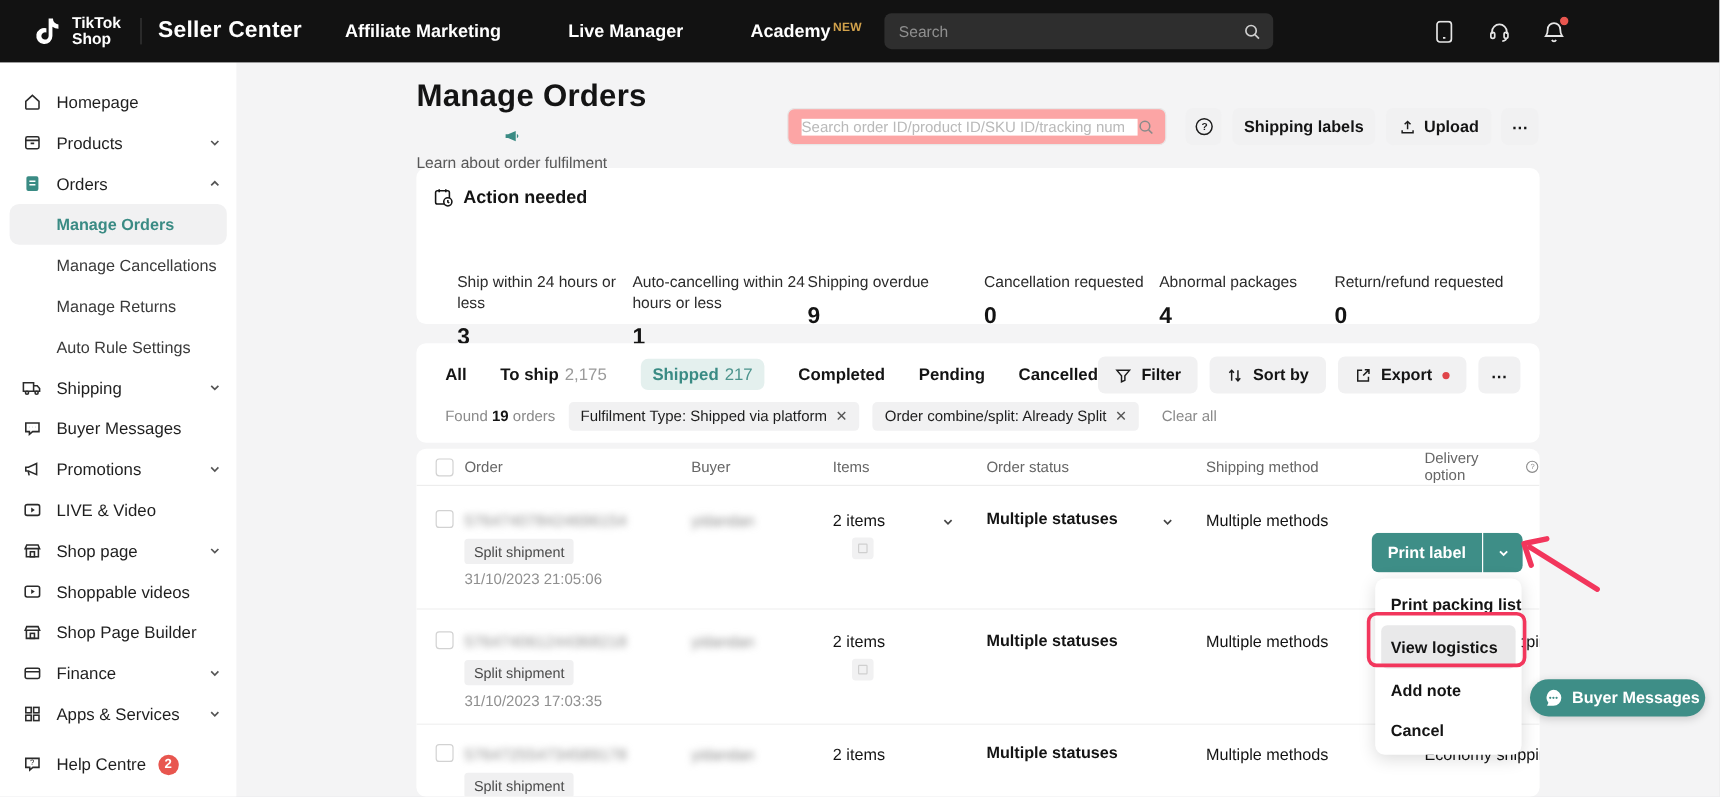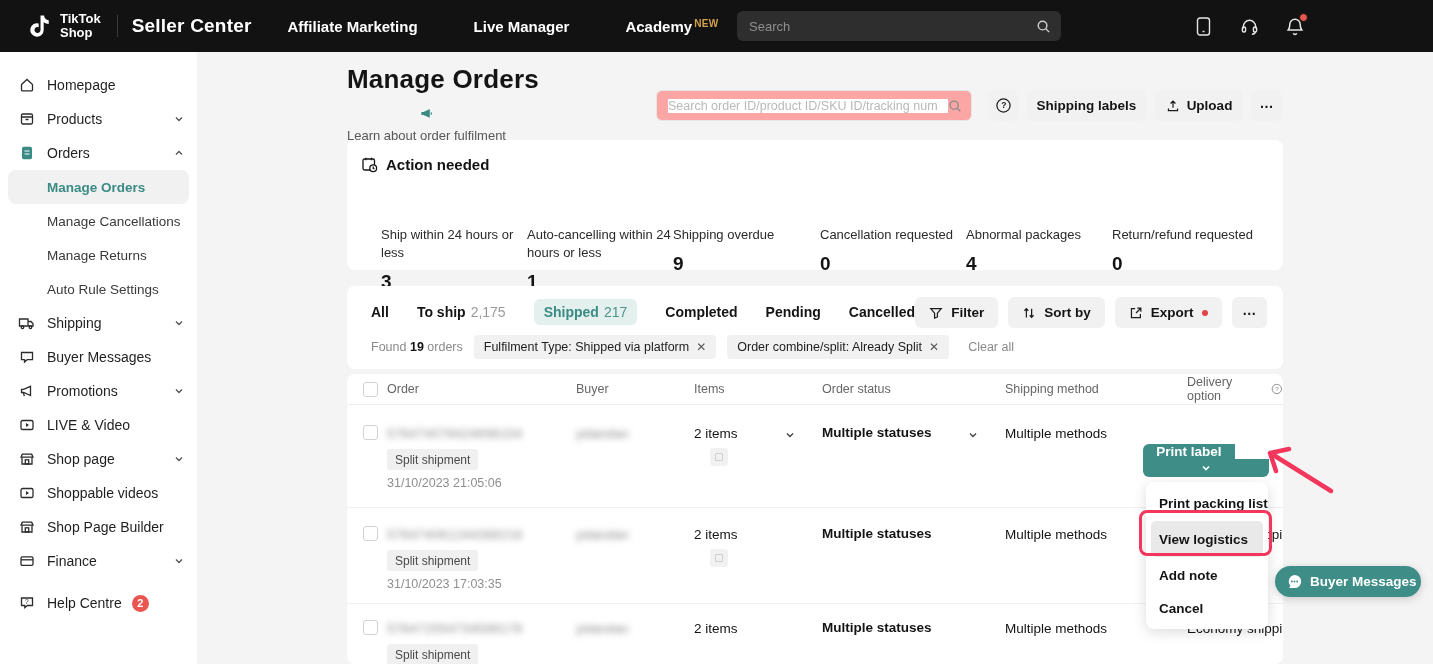--- a/index.html
+++ b/index.html
@@ -76,21 +76,21 @@
   .tag { position:absolute; left:40px; height:21px; background:#F0F0F1; border-radius:3px; font-size:12px; color:#4a4a4a; display:flex; align-items:center; padding:0 8px; }
   .odate { position:absolute; left:40px; font-size:12.5px; color:#8f8f8f; }
   .buyer { position:absolute; left:229px; font-size:13px; }
   .items { position:absolute; left:347px; font-size:13.5px; }
   .thumb { position:absolute; left:363px; width:18px; height:18px; background:#F1F1F2; border-radius:3px; display:flex; align-items:center; justify-content:center; }
   .thumb span { width:8px; height:8px; border:1px solid #cfcfcf; border-radius:1px; display:block; }
   .status { position:absolute; left:475px; font-size:13.5px; font-weight:700; }
   .ship { position:absolute; left:658px; font-size:13.5px; }
   .deliv { position:absolute; left:840px; font-size:13.5px; white-space:nowrap; z-index:1; }
   .chev-small { position:absolute; width:12px; height:12px; color:#444; cursor:pointer; }
-  .pl-btn { position:absolute; left:796px; width:126px; height:33px; display:flex; border-radius:6px; overflow:hidden; cursor:pointer; z-index:2;flex-direction:column; }
+  .pl-btn { position:absolute; left:796px; width:126px; height:33px; display:flex; border-radius:6px; overflow:hidden; cursor:pointer; z-index:2; }
   .pl-main { width:92px; background:#3E8E87; color:#fff; font-size:13.5px; font-weight:600; display:flex; align-items:center; justify-content:center; }
   .pl-sep { width:1px; background:rgba(255,255,255,.35); }
   .pl-arrow { flex:1; background:#3E8E87; display:flex; align-items:center; justify-content:center; color:#fff; }
   
   .dropdown { position:absolute; left:949px; top:430px; width:122px; background:#fff; border-radius:8px; box-shadow:0 3px 14px rgba(0,0,0,.14); padding:6px 0; z-index:20; }
   .dd-item { height:30px; display:flex; align-items:center; padding:0 13px; font-size:13.5px; font-weight:600; color:#141414; cursor:pointer; white-space:nowrap; }
   .dd-item.hl { background:#E9E9EA; border-radius:5px; margin:0 5px; padding:0 8px; height:36px; }
   .dd-gap { height:3px; }
   
   .anno-box { position:absolute; left:942px; top:458px; width:133px; height:46px; border:3.5px solid #F2365C; border-radius:8px; z-index:30; pointer-events:none; }
@@ -284,20 +284,36 @@
       <span class="sb-label">Shop Page Builder</span>
     </div>
     <div class="sb-item">
       <span class="sb-ico">
           <svg width="16" height="16" viewBox="0 0 16 16" fill="none" stroke="#2b2b2b" stroke-width="1.3">
             <rect x="2" y="3.8" width="12" height="8.6" rx="1.4"></rect>
             <path d="M2 6.8h12"></path>
           </svg>
         </span>
       <span class="sb-label">Finance</span>
+      <span class="sb-chev">
+          <svg width="12" height="12" viewBox="0 0 12 12" fill="none" stroke="#555" stroke-width="1.4">
+            <path d="M3 4.5l3 3 3-3"></path>
+          </svg>
+        </span>
+    </div>
+    <div class="sb-item">
+      <span class="sb-ico">
+          <svg width="16" height="16" viewBox="0 0 16 16" fill="none" stroke="#2b2b2b" stroke-width="1.3">
+            <rect x="2.5" y="2.5" width="4.5" height="4.5"></rect>
+            <rect x="9" y="2.5" width="4.5" height="4.5"></rect>
+            <rect x="2.5" y="9" width="4.5" height="4.5"></rect>
+            <rect x="9" y="9" width="4.5" height="4.5"></rect>
+          </svg>
+        </span>
+      <span class="sb-label">Apps &amp; Services</span>
       <span class="sb-chev">
           <svg width="12" height="12" viewBox="0 0 12 12" fill="none" stroke="#555" stroke-width="1.4">
             <path d="M3 4.5l3 3 3-3"></path>
           </svg>
         </span>
     </div>
     <div class="sb-spacer"></div>
     <div class="sb-item">
       <span class="sb-ico">
           <svg width="16" height="16" viewBox="0 0 16 16" fill="none" stroke="#2b2b2b" stroke-width="1.3">

